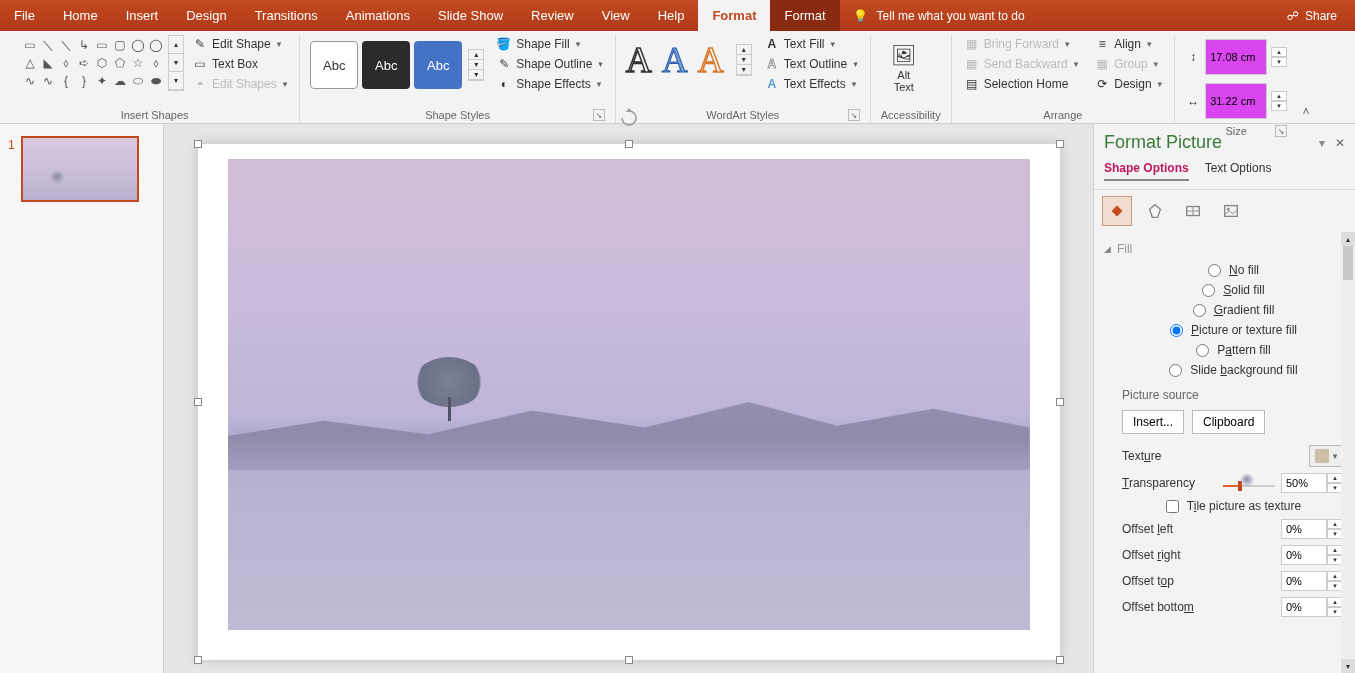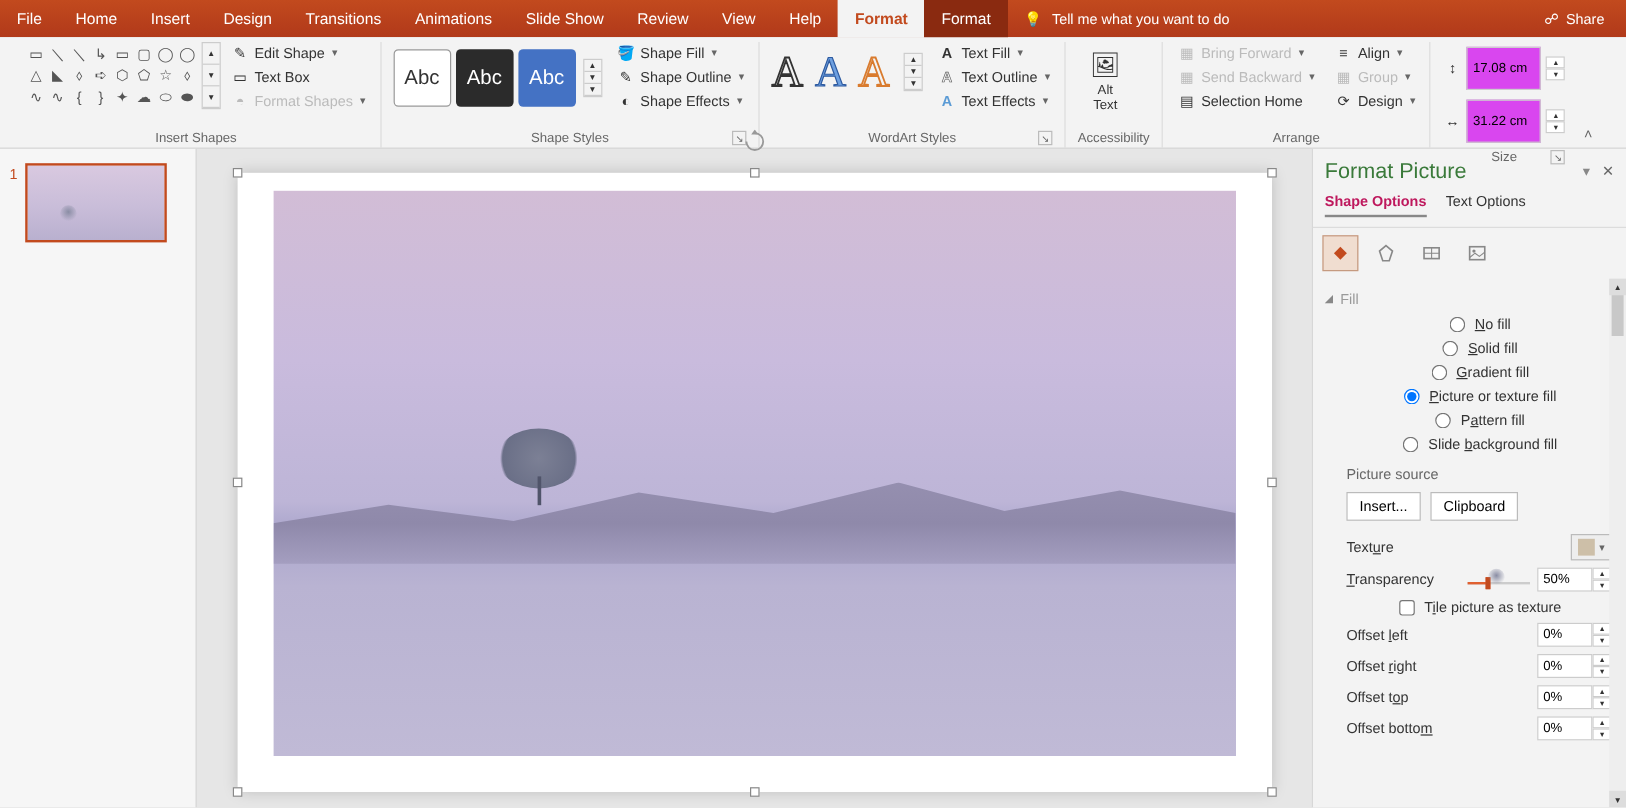--- a/index.html
+++ b/index.html
@@ -27,21 +27,21 @@
 .sgl { width:16px; height:16px; display:flex; align-items:center; justify-content:center; color:#555; cursor:pointer; }
 .spinnerv { width:16px; display:flex; flex-direction:column; border:1px solid #ccc; margin-left:2px; }
 .spinnerv div { flex:1; display:flex; align-items:center; justify-content:center; font-size:8px; cursor:pointer; border-bottom:1px solid #ccc; }
 .shapes-cmds { display:flex; flex-direction:column; gap:2px; margin-left:6px; }
 .lined { display:flex; align-items:center; gap:4px; cursor:pointer; padding:1px 2px; }
 .lined.dim { color:#bbb; }
 .micon { width:16px; height:16px; display:flex; align-items:center; justify-content:center; }
 
 
 .abc-gal { display:flex; align-items:center; gap:4px; padding-top:6px; }
-.abc { width:48px; height:48px; border-radius:4px; display:flex; align-items:center; justify-content:center; font-size:17px; cursor:pointer; }
+.abc { width:48px; height:48px; border-radius:4px; display:flex; align-items:center; justify-content:center; font-size:13px; cursor:pointer; }
 .abc1 { border:1px solid #999; background:#fff; color:#333; }
 .abc2 { background:#2b2b2b; color:#fff; }
 .abc3 { background:#4472c4; color:#fff; }
 .ss-cmds { display:flex; flex-direction:column; gap:2px; margin-left:10px; }
 
 
 .wa-gal { display:flex; align-items:center; gap:10px; padding-top:4px; }
 .wa { font-size:36px; font-family:"Times New Roman",serif; cursor:pointer; }
 .wa.outline { color:transparent; -webkit-text-stroke:1.5px #333; }
 .wa.blue { color:#6ea0e0; -webkit-text-stroke:1px #2d5aa0; }
@@ -180,21 +180,21 @@
             <span class="micon">✎</span>
             <span>Edit Shape</span>
             <span class="chev">▾</span>
           </div>
         <div class="lined">
             <span class="micon">▭</span>
             <span>Text Box</span>
           </div>
         <div class="lined dim">
             <span class="micon">◓</span>
-            <span>Format Shapes</span>
+            <span>Edit Shapes</span>
             <span class="chev">▾</span>
           </div>
       </div>
     </div>
     <div class="group-label">Insert Shapes</div>
   </div>
 
   <div class="group">
     <div class="group-body">
       <div class="abc-gal">

